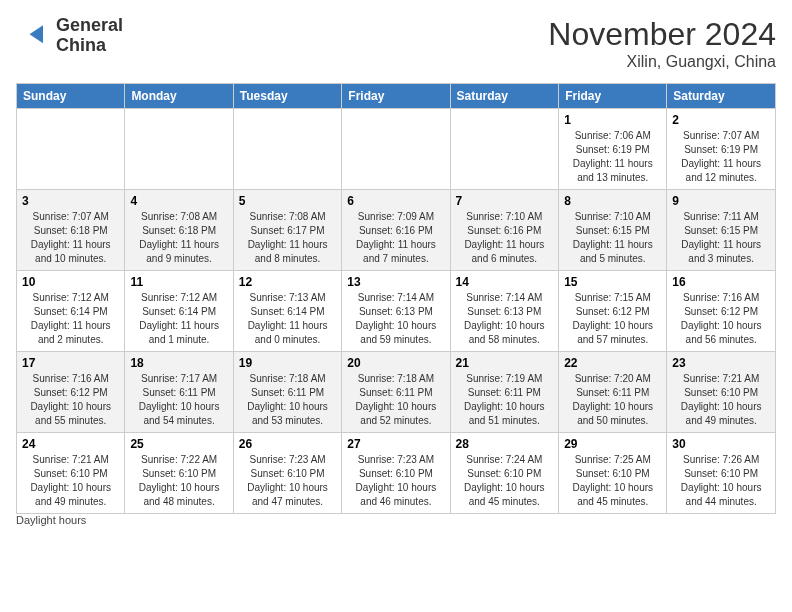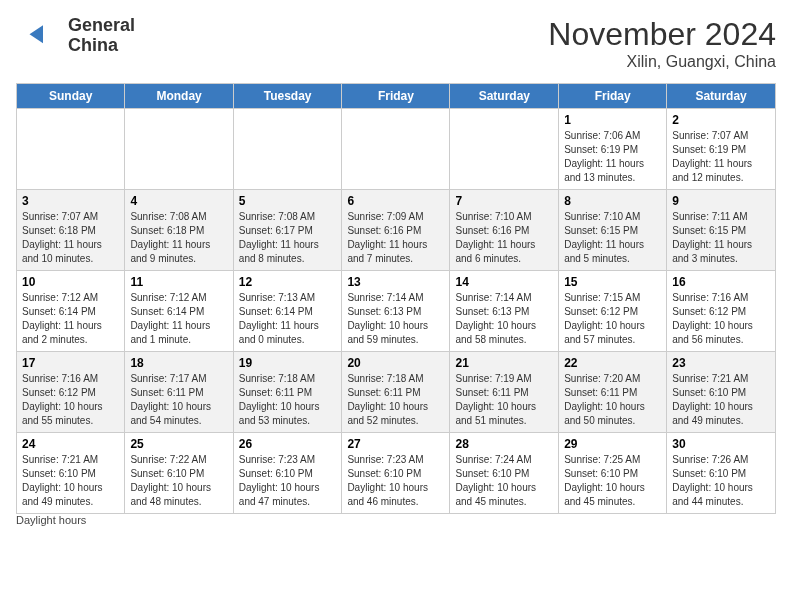--- a/index.html
+++ b/index.html
@@ -12,21 +12,21 @@
     }
     .header {
       display: flex;
       justify-content: space-between;
       align-items: flex-start;
       margin-bottom: 12px;
     }
     .logo {
       display: flex;
       align-items: center;
-      gap: 12px;
+      gap: 0;
     }
     .logo-text {
       font-size: 18px;
       font-weight: bold;
       color: #333;
       line-height: 1.1;
     }
     .logo-text span {
       display: block;
     }
@@ -48,22 +48,22 @@
       color: #404040;
     }
     .calendar {
       width: 100%;
       border-collapse: collapse;
       font-size: 10.5px;
     }
     .calendar th {
       background-color: #3a7abf;
       color: #fff;
-      text-align: center;
-      padding: 5px 12px;
+      text-align: left;
+      padding: 5px 6px;
       font-size: 12px;
       font-weight: bold;
       border: 1px solid #ccc;
     }
     .calendar td {
       border: 1px solid #ccc;
       vertical-align: top;
       padding: 4px 5px;
       width: 110px;
       min-height: 70px;
@@ -75,20 +75,21 @@
     .day-number {
       font-weight: bold;
       font-size: 12px;
       margin-bottom: 2px;
       display: block;
     }
     .day-info {
       color: #333;
       font-size: 10px;
       line-height: 1.4;
+      text-align: center;
     }
     .empty-cell {
       background: #fff !important;
     }
     .calendar tr:nth-child(even) .empty-cell {
       background: #f2f2f2 !important;
     }
     .footer-note {
       margin-top: 0;
       font-size: 11px;

